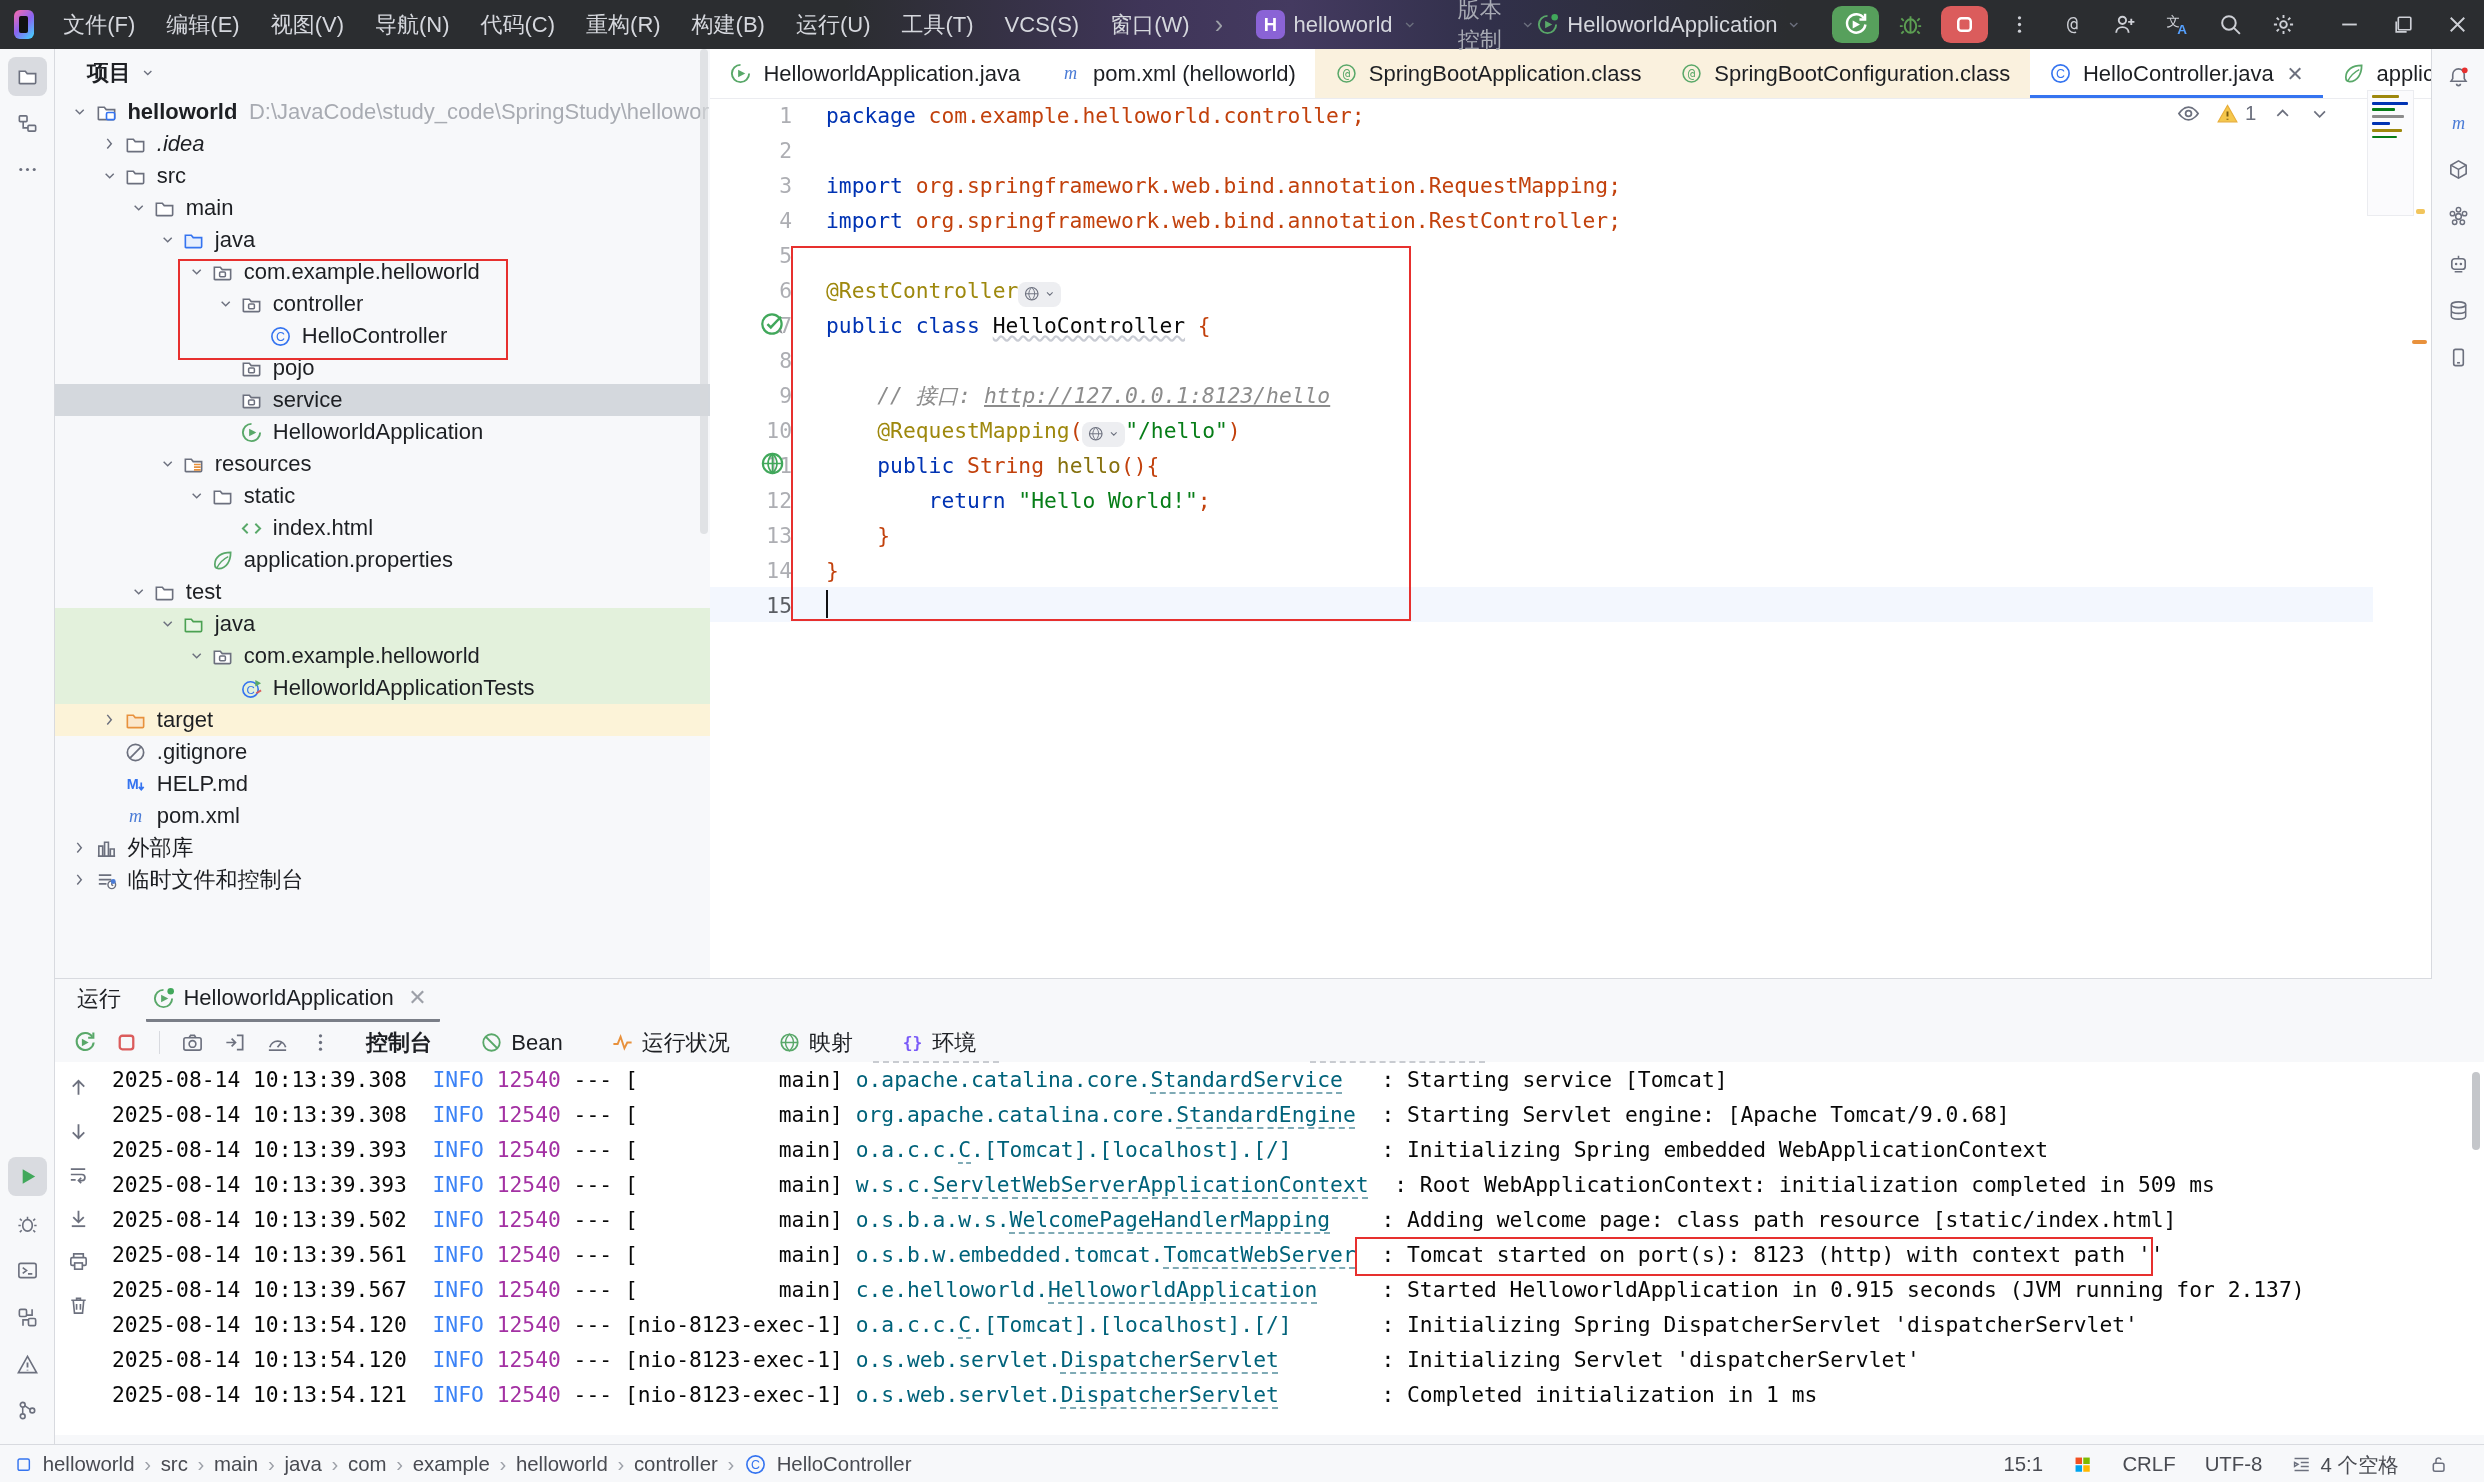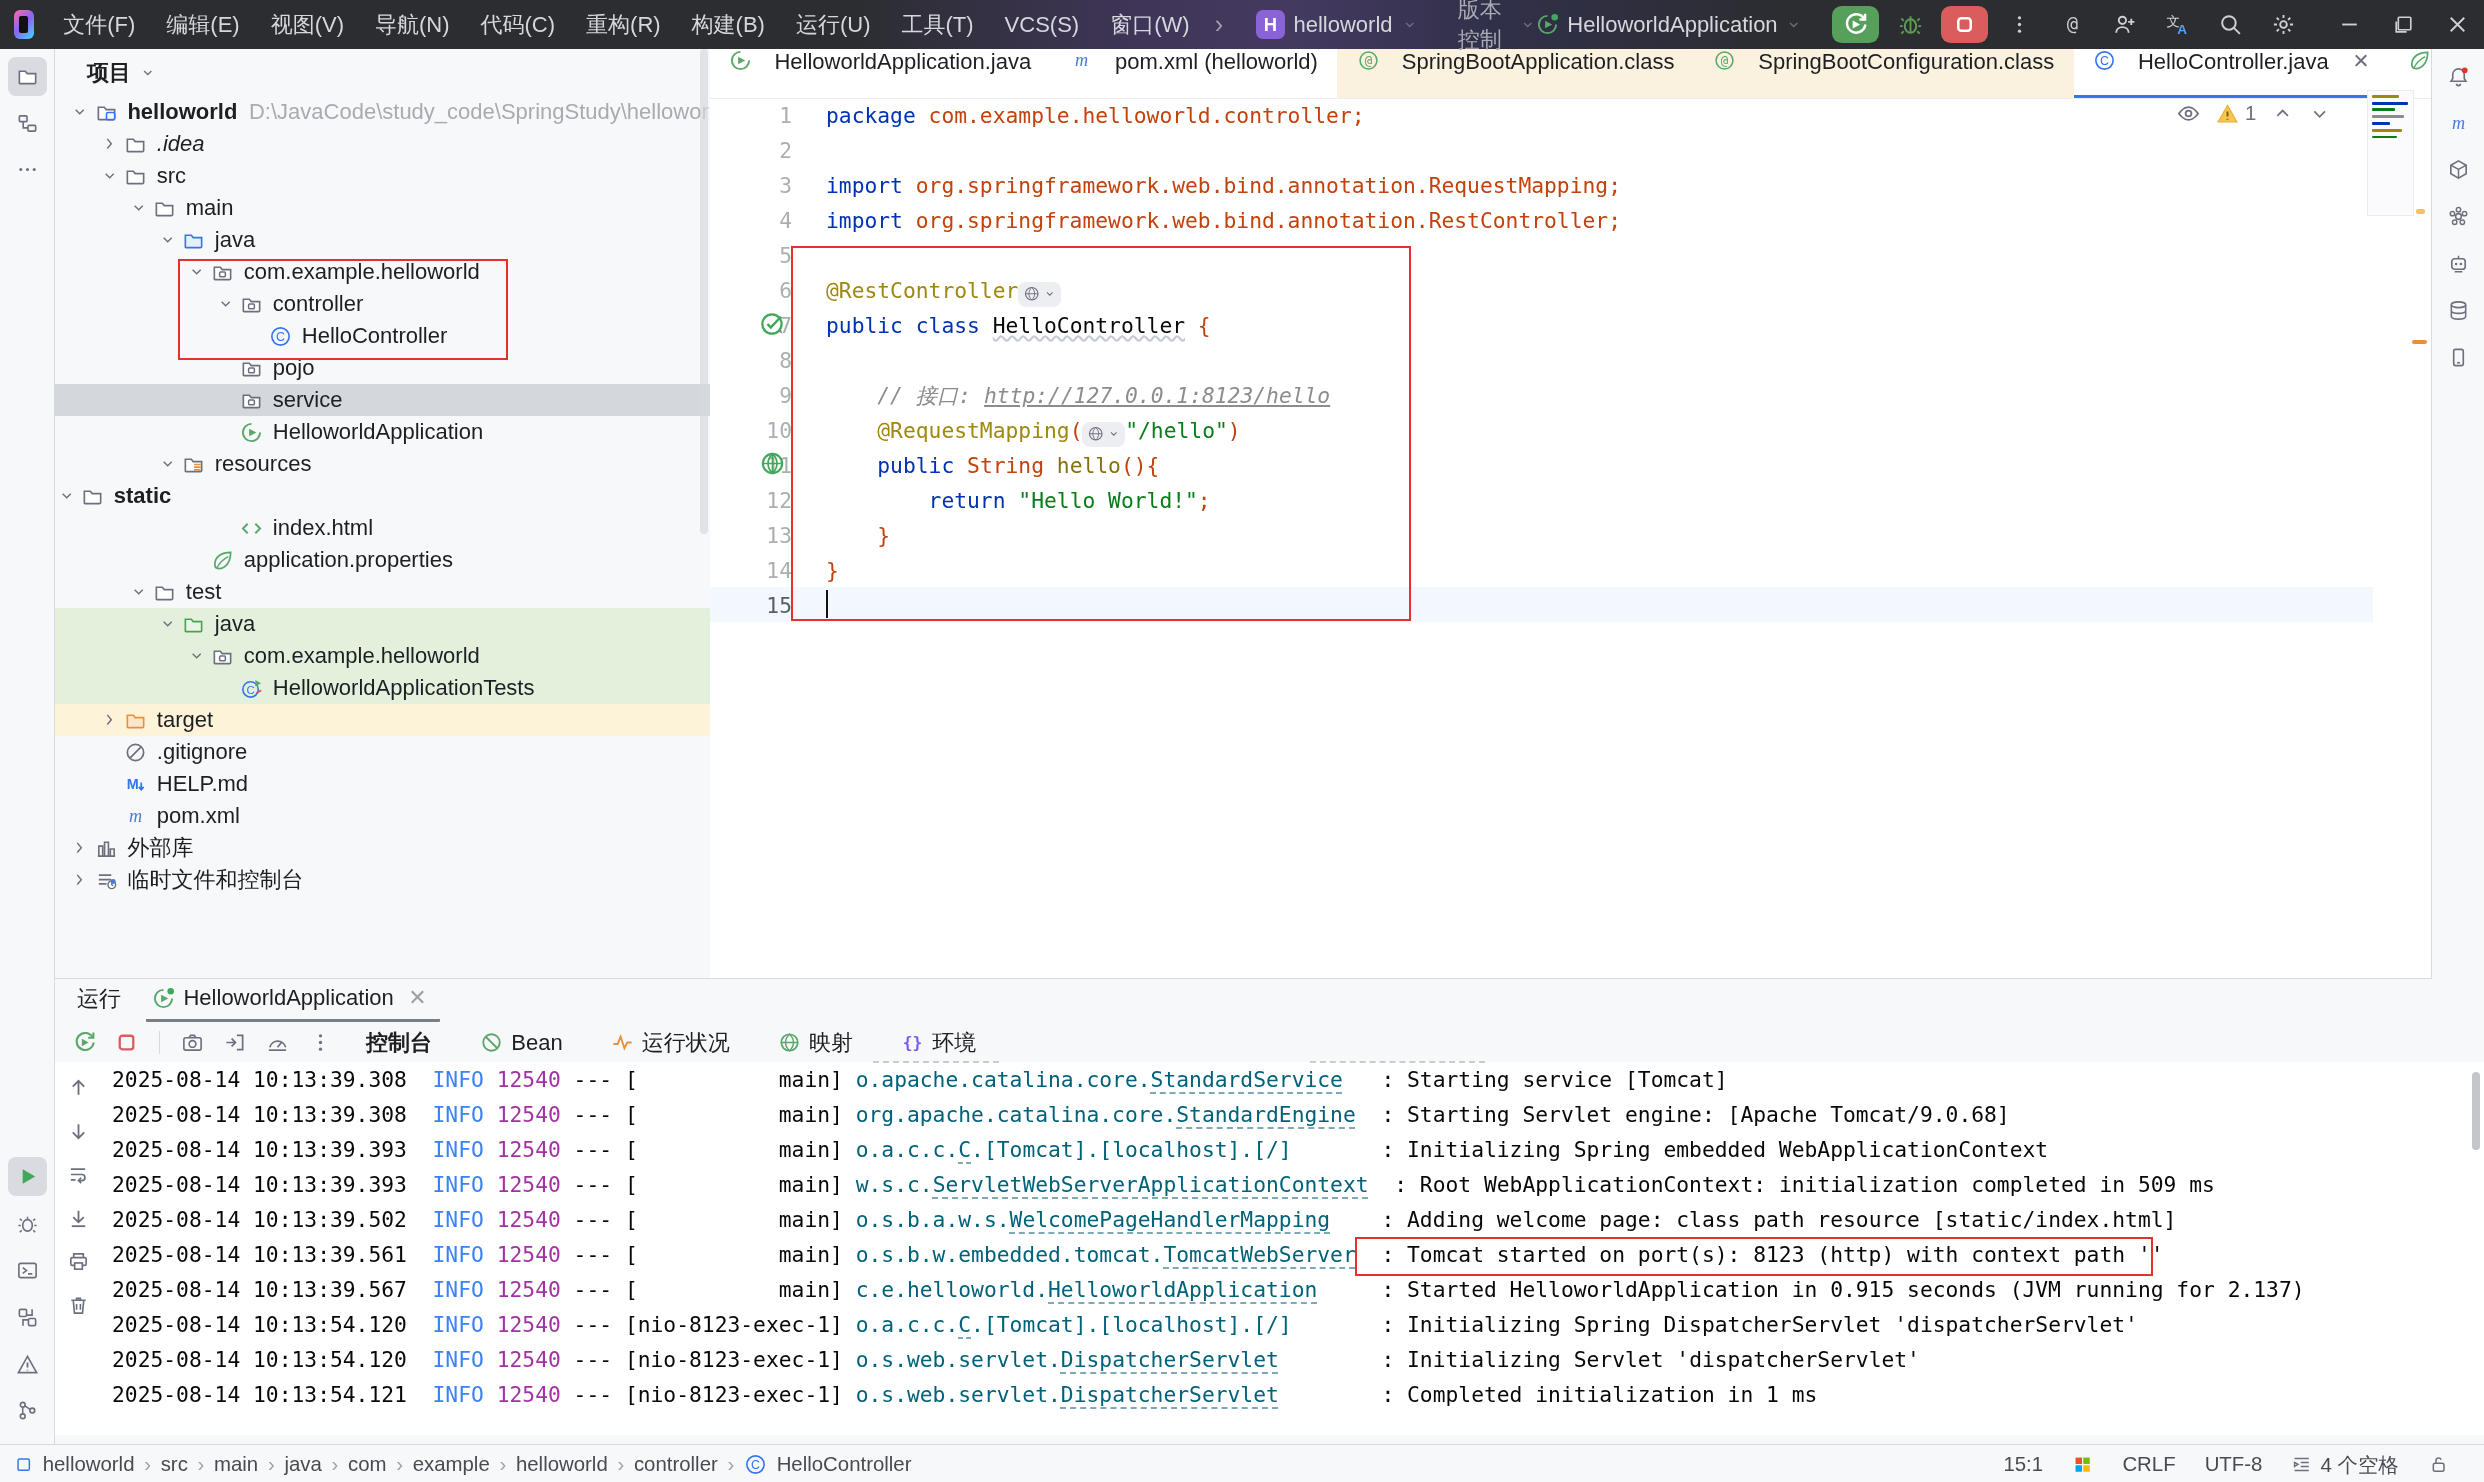--- a/index.html
+++ b/index.html
@@ -39,21 +39,21 @@
   .trow .ticon{width:27px;margin-right:7.8px;display:flex;justify-content:center;flex:none}
   .tlabel{color:#1D1F23}
   .tsuffix{color:#A8ABB2;margin-left:11.6px}
   .bg-green{background:#E3F1DC}
   .bg-cream{background:#FCF3D8}
   .bg-gray{background:#D4D8DD}
   .pscroll{position:absolute;right:1.9px;top:0;width:7.8px;height:485px;background:#D6D8DC;border-radius:3.9px;opacity:.7}
   
   .editorzone{position:absolute;left:710px;top:49px;width:1721px;height:930px;background:#fff}
   .tabbar{position:absolute;left:0;top:0;width:100%;height:49px;background:#fff;border-bottom:1px solid #EBECF0;display:flex;align-items:stretch;font-size:22px}
-  .tab{display:flex;gap:22px;padding:0 19.4px;white-space:nowrap;color:#1D1F23}
+  .tab{display:flex;align-items:center;gap:11px;padding:0 19.4px;white-space:nowrap;color:#1D1F23}
   .tab.library{background:#FAF1DE}
   .tab.active{box-shadow:inset 0 -2.9px 0 #3574F0}
   .tab .close{color:#6C707E;font-size:20.4px;margin-left:1.9px}
   .gutter-nums{position:absolute;left:0;top:49px;width:82px;text-align:right;
     font-family:"DejaVu Sans Mono",monospace;font-size:21.3px;color:#ADAEB3}
   .gutter-nums div{height:35px;line-height:35px}
   .gutter-nums div.cur{color:#5A5D63}
   .code{position:absolute;left:116px;top:49px;right:78px;font-family:"DejaVu Sans Mono",monospace;font-size:21.3px}
   .code-line{height:35px;line-height:35px;white-space:pre}
   .tk-kw{color:#0033B3}.tk-pl{color:#c2410c}.tk-an{color:#9E880D}.tk-st{color:#067D17}
@@ -449,21 +449,21 @@
             </svg>
           </span>
           <span class="ticon">
             <svg width="23" height="23" viewBox="0 0 24 24" fill="none">
               <path d="M3.5 19.5v-13h6.2l2 2.5h8.8v9.3a1.2 1.2 0 0 1-1.2 1.2H4.7a1.2 1.2 0 0 1-1.2-1.2z" stroke="#6C707E" fill="#fff" stroke-width="1.7"></path>
               <path d="M12.5 12h7M12.5 14.8h7M12.5 17.6h7" stroke="#E8913C" stroke-width="1.8"></path>
             </svg>
           </span>
           <span class="tlabel">resources</span>
         </div>
-        <div class="trow" style=" font-weight: bold;">
+        <div class="trow" style="padding-left: 130px;">
           <span class="chev">
             <svg width="19.4" height="19.4" viewBox="0 0 24 24" fill="none">
               <path d="M7 9.5l5 5 5-5" stroke="#6C707E" stroke-width="1.8"></path>
             </svg>
           </span>
           <span class="ticon">
             <svg width="23" height="23" viewBox="0 0 24 24" fill="none">
               <path d="M3.5 19.5v-13h6.2l2 2.5h8.8v9.3a1.2 1.2 0 0 1-1.2 1.2H4.7a1.2 1.2 0 0 1-1.2-1.2z" stroke="#6C707E" fill="#fff" stroke-width="1.7"></path>
             </svg>
           </span>

